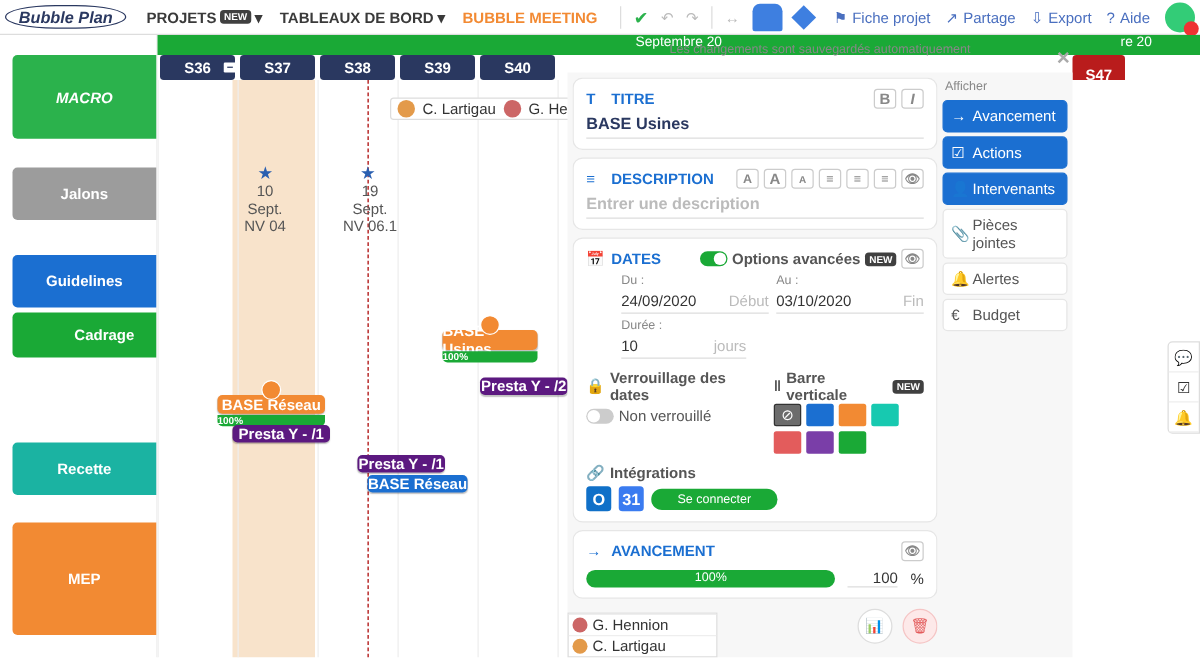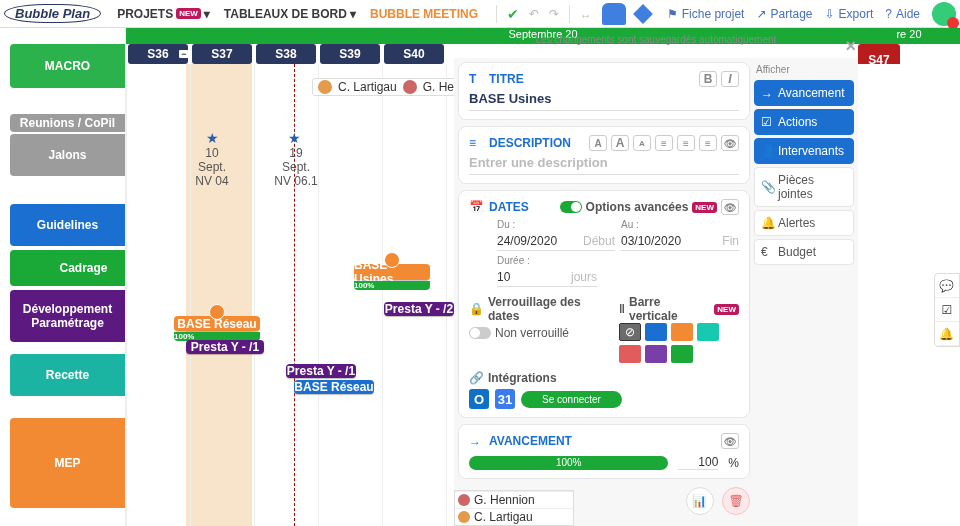--- a/index.html
+++ b/index.html
@@ -19,21 +19,21 @@
   --red:#e35c5c;
 }
 *{box-sizing:border-box;font-family:Arial,Helvetica,sans-serif;font-size:12px;}
 body{margin:0;background:#fff;color:var(--text);width:960px;height:526px;overflow:hidden;position:relative;}
 
 
 .topbar{height:28px;display:flex;align-items:center;border-bottom:1px solid #ddd;padding:0 4px;}
 .logo{border:1.5px solid #2a3860;border-radius:50%/60%;padding:1px 10px;font-style:italic;font-weight:bold;color:#2a3860;font-size:13px;}
 .menu{display:flex;align-items:center;gap:14px;margin-left:16px;}
 .menu-item{font-weight:bold;color:#3a3a3a;font-size:11px;display:flex;align-items:center;gap:3px;}
-.badge-new{background:#be185d;color:#fff;font-size:8px;border-radius:3px;padding:1px 3px;}
+.badge-new{background:#404040;color:#fff;font-size:8px;border-radius:3px;padding:1px 3px;}
 .menu-item.meeting{color:#f28a33;}
 .tool-icons{display:flex;align-items:center;gap:10px;margin-left:18px;color:#888;}
 .tool-icons .ok{color:#2bb24c;font-size:14px;}
 .tool-icons .neutral{color:#bbb;}
 .sep{width:1px;height:18px;background:#ddd;}
 .round-tool{width:24px;height:22px;border-radius:6px 6px 2px 2px;background:#3e7fe0;display:inline-block;}
 .diamond{width:14px;height:14px;background:#3e7fe0;transform:rotate(45deg);display:inline-block;}
 .top-right{margin-left:auto;display:flex;align-items:center;gap:12px;}
 .tr-btn{display:flex;align-items:center;gap:4px;color:#4a6fbf;font-size:11px;}
 .tr-btn .ico{font-size:12px;}
@@ -173,37 +173,31 @@
       </div>
     <div class="avatar">
         <span class="avatar-bell"></span>
       </div>
   </div>
 </div>
 
 <div class="main">
 
   <div class="leftcol">
-    <div class="row-label lbl-macro" style="top:16px;height:44px;">
+    <div class="row-label lbl-macro" style="top:16px;height:67px;font-style:italic;">
         <span>MACRO</span>
-      </div>
-    <div class="row-label lbl-grey" style="top:86px;height:18px;">
-        <span>Reunions / CoPil</span>
       </div>
     <div class="row-label lbl-grey" style="top:106px;height:42px;">
         <span>Jalons</span>
       </div>
     <div class="row-label lbl-blue" style="top:176px;height:42px;">
         <span>Guidelines</span>
       </div>
     <div class="row-label lbl-green" style="top:222px;height:36px;padding-left:32px;">
         <span>Cadrage</span>
-      </div>
-    <div class="row-label lbl-purple" style="top:262px;height:52px;">
-        <span>Développement Paramétrage</span>
       </div>
     <div class="row-label lbl-teal" style="top:326px;height:42px;">
         <span>Recette</span>
       </div>
     <div class="row-label lbl-orange" style="top:390px;height:90px;">
         <span>MEP</span>
       </div>
   </div>
 
   <div class="timeline">

